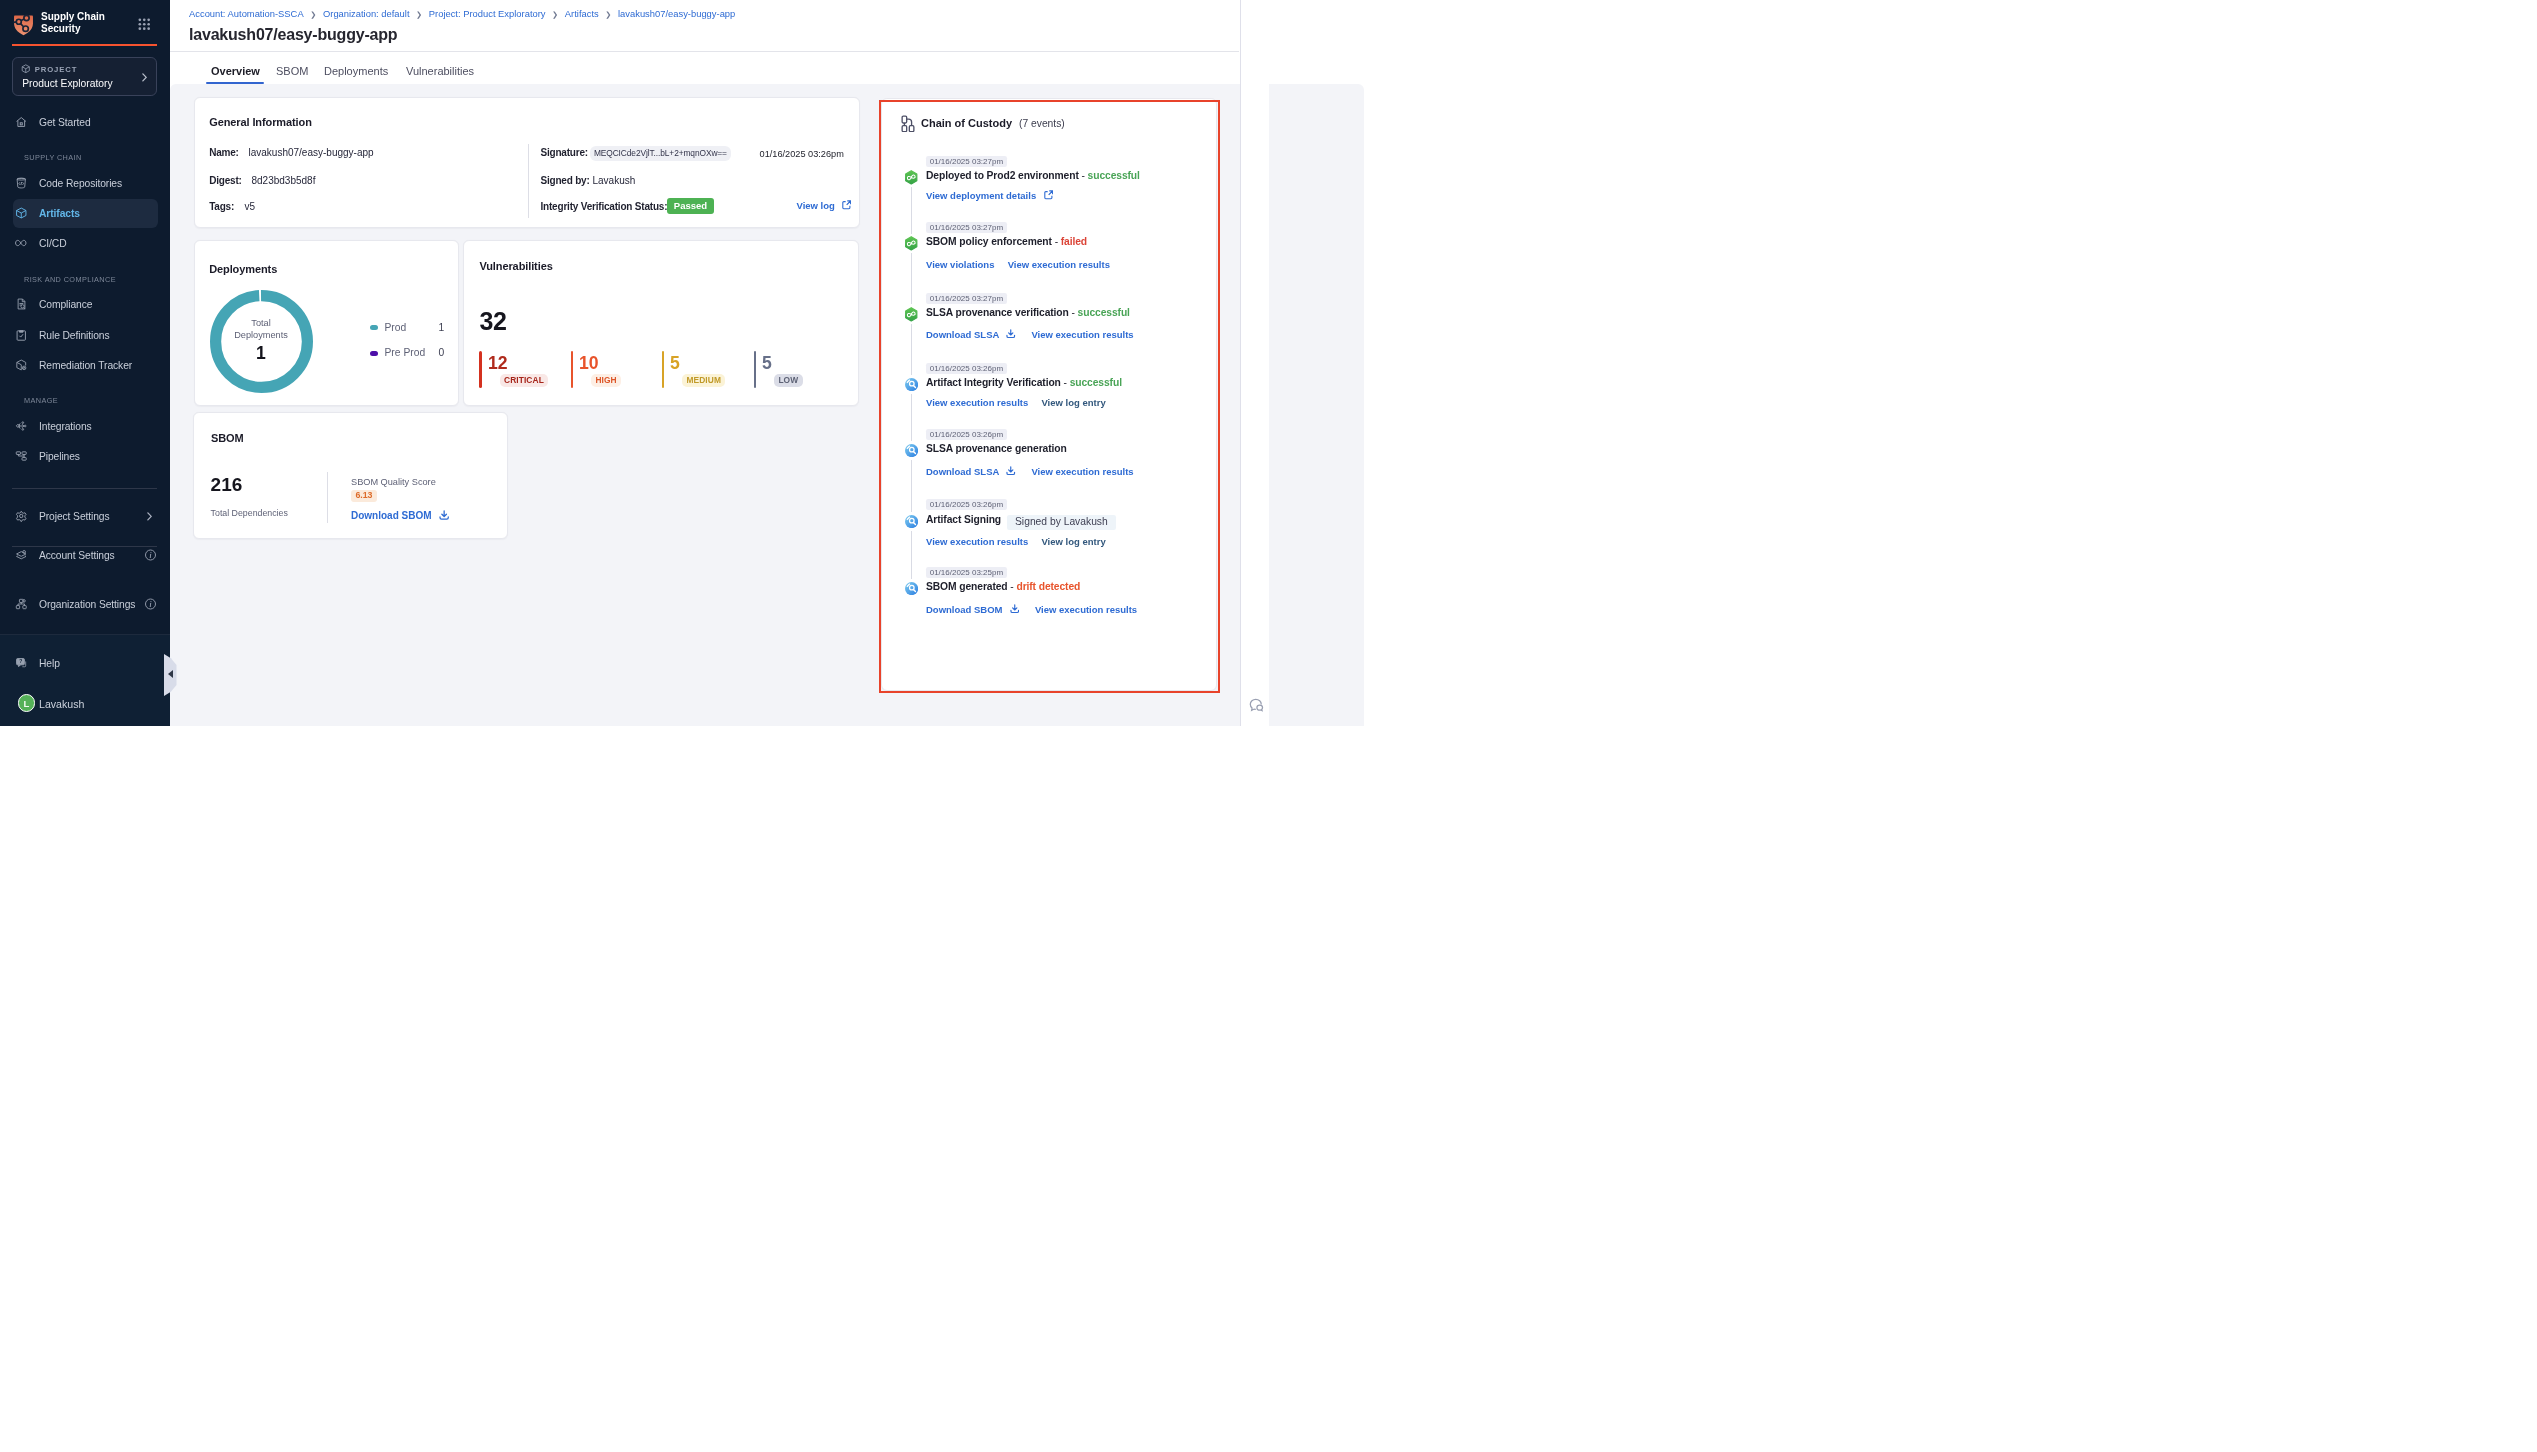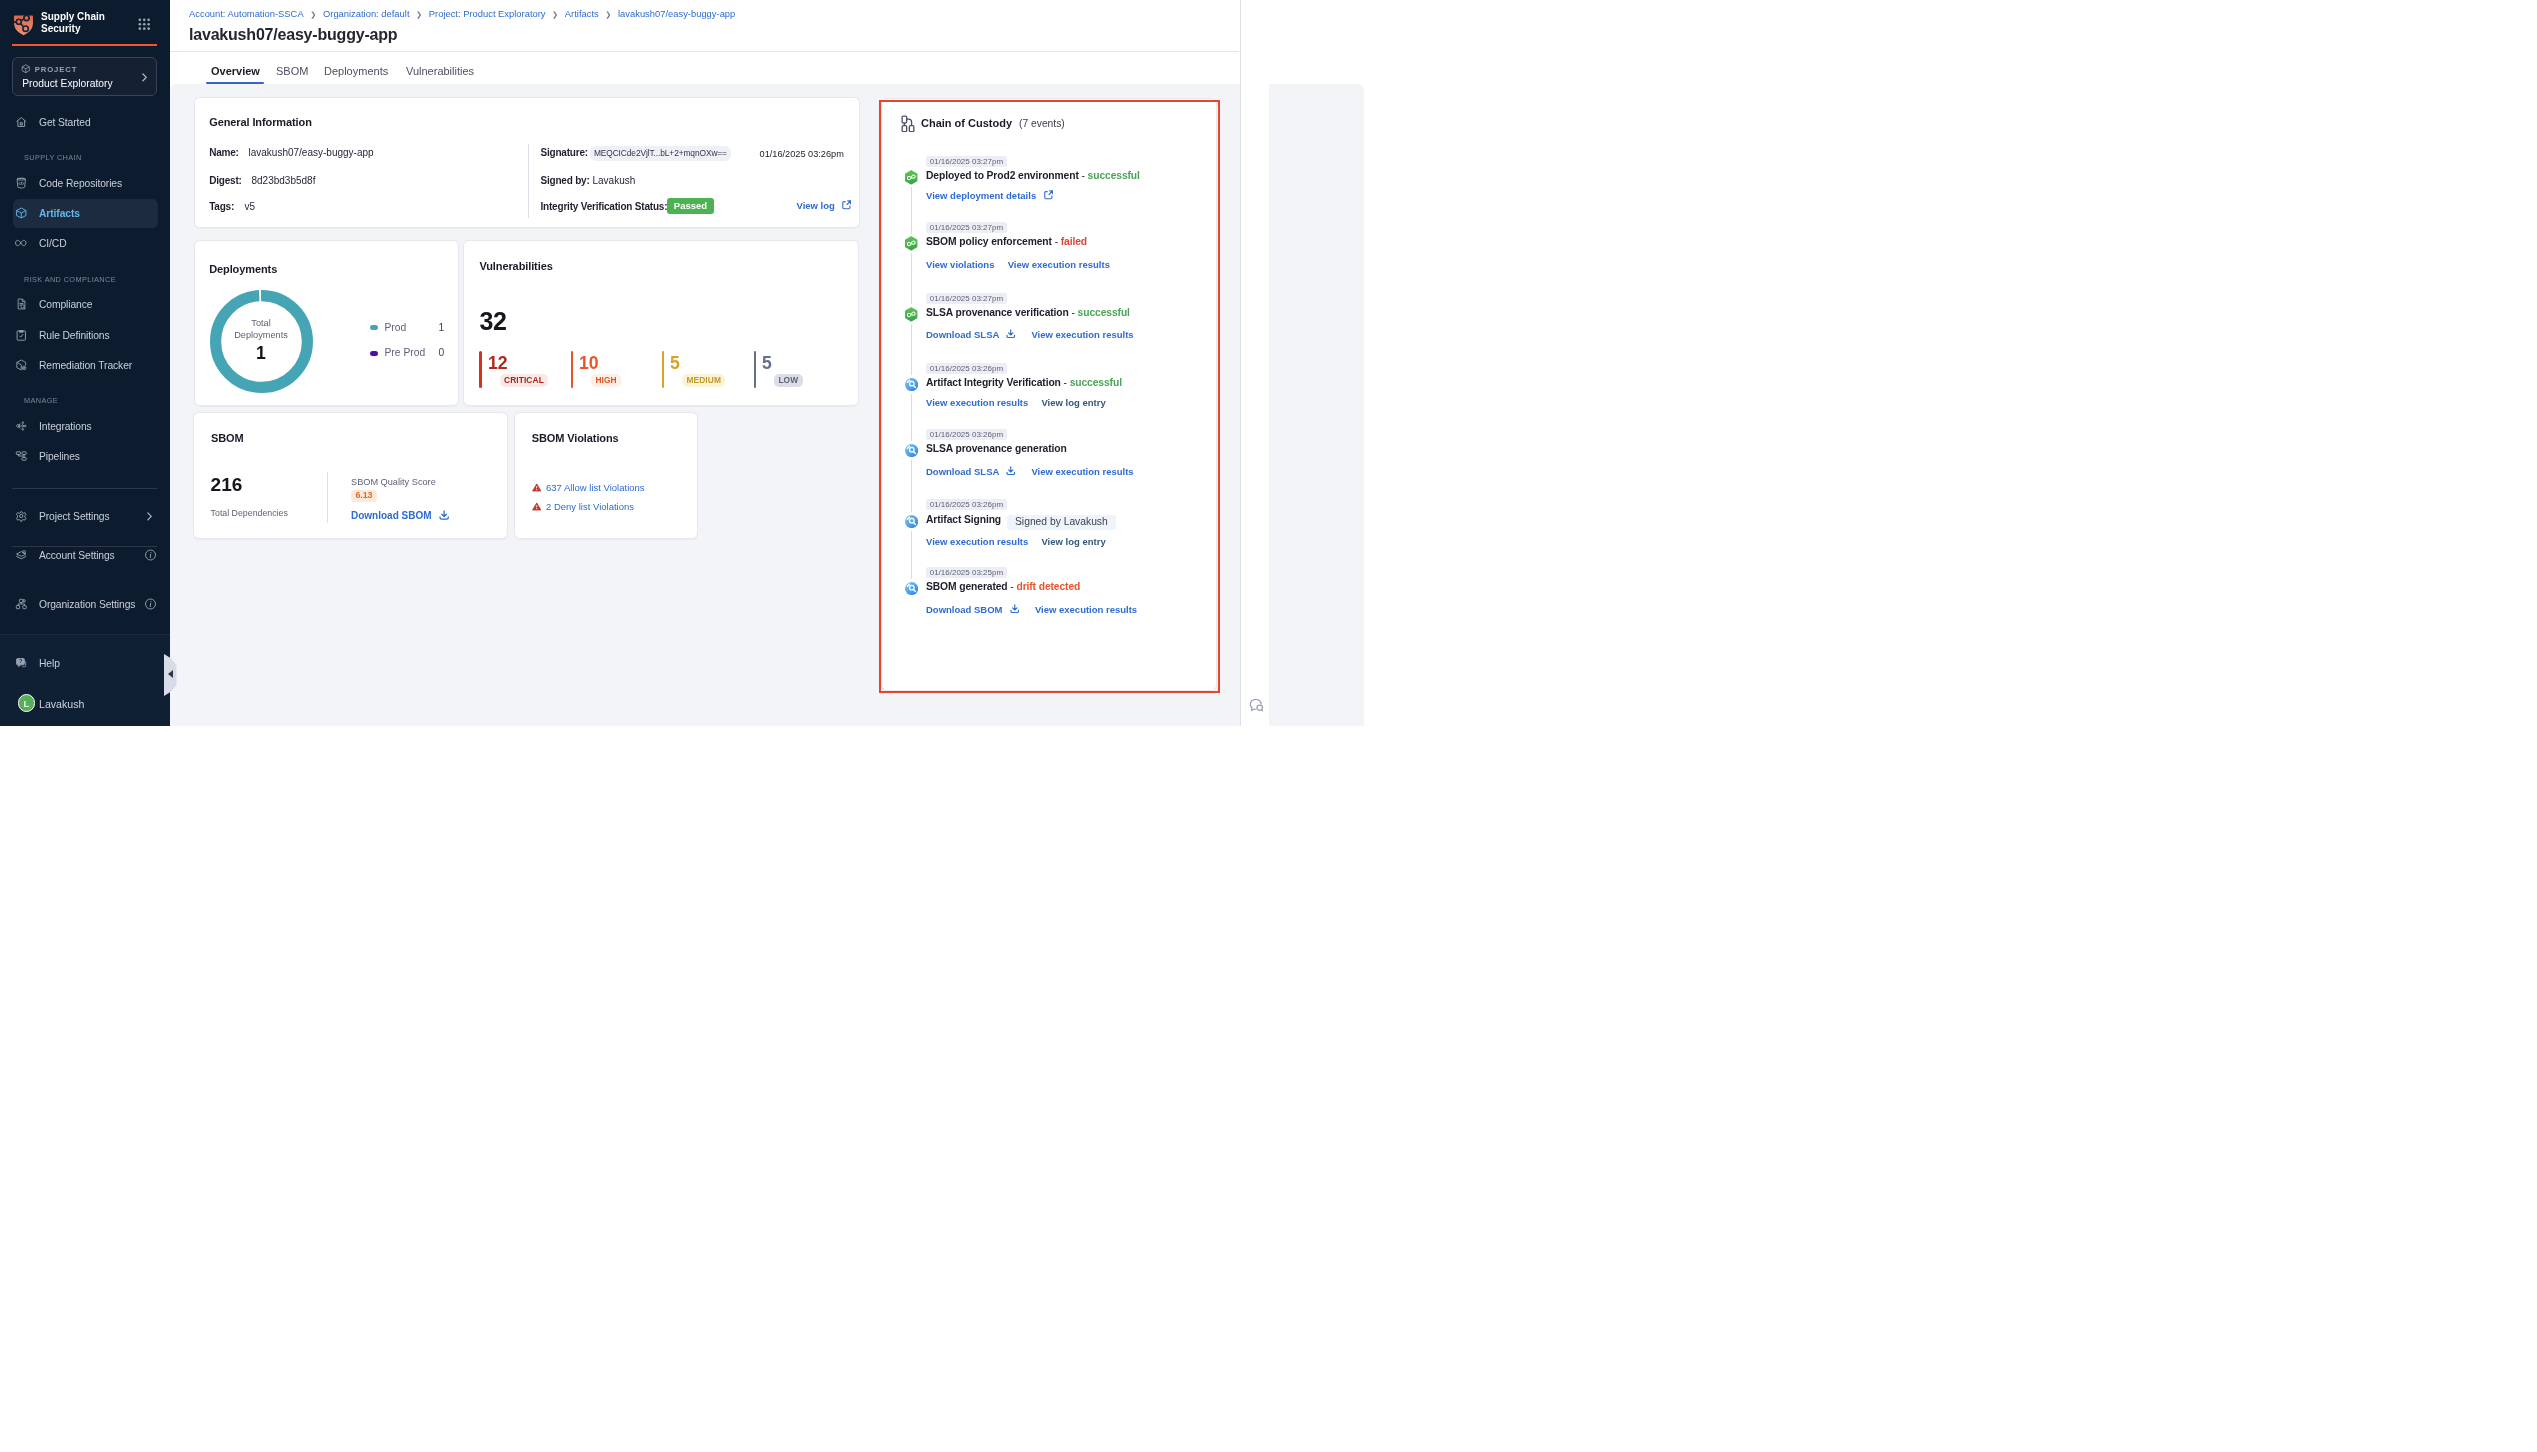--- a/index.html
+++ b/index.html
@@ -326,35 +326,20 @@
     <div class="abs" style="left:157px;top:77px;height:11.7px;line-height:11.7px;background:#fbeadb;color:#dd6b29;font-size:8.8px;font-weight:700;border-radius:2.9px;padding:0 4.4px;">6.13</div>
     <div class="abs bluelink" style="left:157px;top:97px;font-size:10px;">Download SBOM
       <svg style="vertical-align:-1.5px;margin-left:5.1px;" width="10.3" height="10.3" viewBox="0 0 13 13" fill="none" stroke="#2e6bd3" stroke-width="1.6">
           <path d="M6.5 1 V8 M3.6 5.3 L6.5 8.2 L9.4 5.3" stroke-linecap="round" stroke-linejoin="round"></path>
           <path d="M1.3 8.7 V9.8 C1.3 10.9 2 11.6 3.1 11.6 H9.9 C11 11.6 11.7 10.9 11.7 9.8 V8.7" stroke-linecap="round"></path>
         </svg>
     </div>
   </div>
 
   
-  <div class="card" style="left:344px;top:328px;width:184px;height:127px;">
-    <div class="ctitle" style="left:16.7px;top:19px;">SBOM Violations</div>
-    <svg class="abs" style="left:16.7px;top:70px;" width="9.5" height="8.8" viewBox="0 0 16 15">
-        <path d="M8 1.6 L15 13.6 H1 Z" fill="#c23a2f" stroke="#c23a2f" stroke-width="1.6" stroke-linejoin="round"></path>
-        <rect x="7.25" y="5.2" width="1.5" height="4" rx="0.75" fill="#fff"></rect>
-        <circle cx="8" cy="11.2" r="0.95" fill="#fff"></circle>
-      </svg>
-    <div class="abs" style="left:31px;top:69px;font-size:9.5px;color:#2e6bd3;">637 Allow list Violations</div>
-    <svg class="abs" style="left:16.7px;top:89px;" width="9.5" height="8.8" viewBox="0 0 16 15">
-        <path d="M8 1.6 L15 13.6 H1 Z" fill="#c23a2f" stroke="#c23a2f" stroke-width="1.6" stroke-linejoin="round"></path>
-        <rect x="7.25" y="5.2" width="1.5" height="4" rx="0.75" fill="#fff"></rect>
-        <circle cx="8" cy="11.2" r="0.95" fill="#fff"></circle>
-      </svg>
-    <div class="abs" style="left:31px;top:88px;font-size:9.5px;color:#2e6bd3;">2 Deny list Violations</div>
-  </div>
 
   
 
   
   <div id="coc">
     <svg class="abs" style="left:19px;top:15.4px;" width="14" height="17.6" viewBox="0 0 19 24" fill="none" stroke="#4d4f66" stroke-width="1.8">
       <rect x="1.5" y="1.5" width="6.2" height="9.4" rx="1.6"></rect>
       <rect x="1.5" y="14.6" width="6.2" height="8" rx="1.6"></rect>
       <rect x="11.3" y="14.6" width="6.2" height="8" rx="1.6"></rect>
       <path d="M7.7 5.6 H10.4 C12.6 5.6 14.4 7.4 14.4 9.6 V14.6 M4.6 10.9 V14.6"></path>

